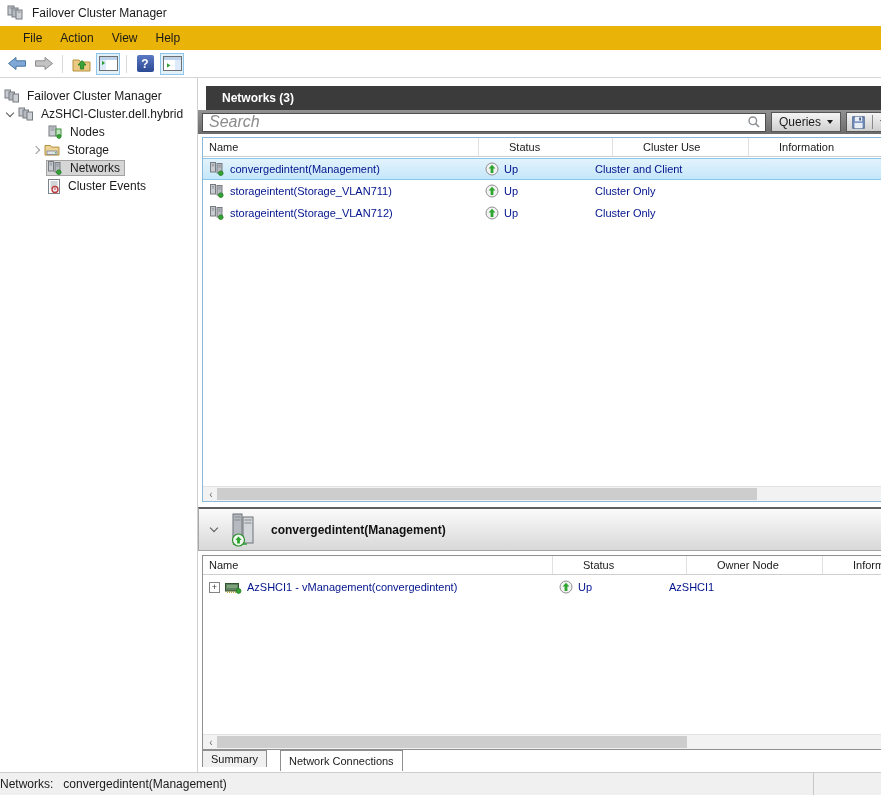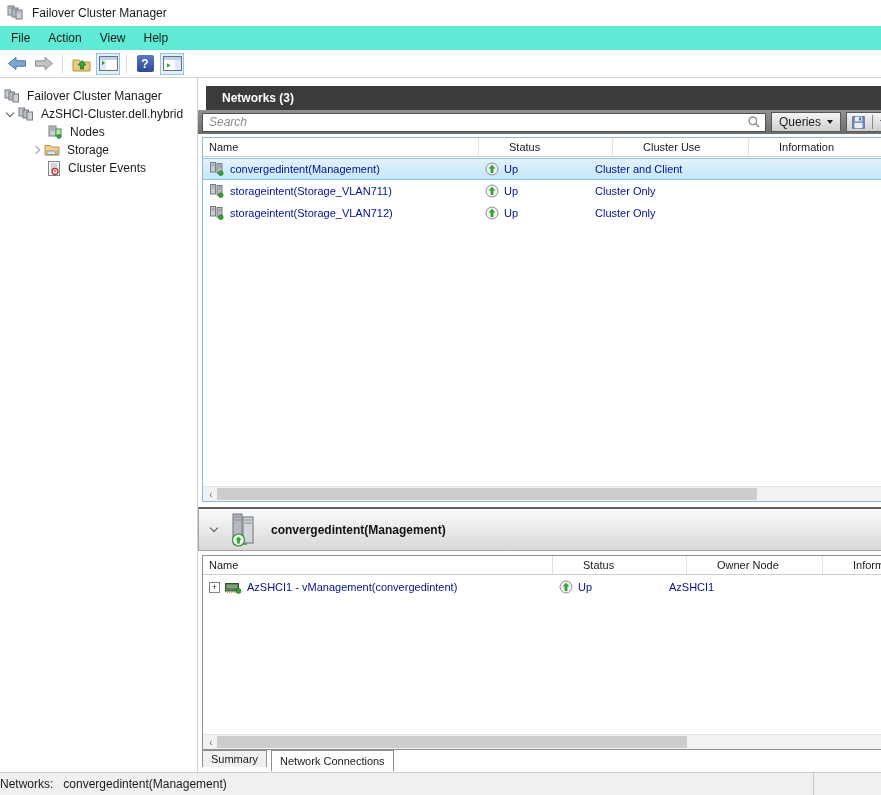--- a/index.html
+++ b/index.html
@@ -5,21 +5,21 @@
   * { box-sizing: border-box; margin: 0; padding: 0; }
   html,body { width:881px; height:795px; overflow:hidden; }
   body {
     font-family: "Liberation Sans", "DejaVu Sans", sans-serif;
     font-size: 12px; color:#1a1a1a; background:#ffffff; position:relative;
   }
 
   
   .titlebar { height:26px; display:flex; align-items:center; padding-left:7px; gap:8px; background:#fff; }
   .titlebar .app-title { font-size:12px; }
-  .menubar { height:24px; display:flex; align-items:center; padding-left:2px; background:#5eead4; }
+  .menubar { height:24px; display:flex; align-items:center; padding-left:14px; background:#eab308; }
   .menu-item { padding:3px 9px; cursor:default; }
   .toolbar { height:27px; display:flex; align-items:center; padding-left:5px; gap:3px; background:#fff; }
   .tb-btn { width:24px; height:22px; display:flex; align-items:center; justify-content:center; border:1px solid transparent; }
   .tb-btn.hilite { background:#e2f0fa; border:1px solid #8ec6ec; }
   .tb-sep { width:1px; height:18px; background:#d9d9d9; margin:0 3px; }
   .help-box { width:17px; height:17px; background:linear-gradient(#5b79c4,#2c4a94); color:#fff; font-weight:bold;
               font-size:12px; display:flex; align-items:center; justify-content:center; border-radius:2px; }
 
   
   .content { display:flex; height:695px; border-top:1px solid #d5d5d5; background:#fff; }
@@ -31,21 +31,21 @@
           transform:rotate(45deg); margin-top:-3px; flex:none; }
   .chev.closed { border-color:#9b9b9b; transform:rotate(-45deg); margin-top:0; margin-left:2px; }
 
   .main-pane { flex:1; position:relative; display:flex; flex-direction:column; padding-top:8px; background:#fff; }
 
   
   .pane-header { height:24px; background:#3b3b3b; color:#fff; font-weight:bold; display:flex; align-items:center; padding-left:16px; flex:none;margin-left:8px; }
   .filter-row { height:24px; background:linear-gradient(#929292,#6b6b6b); display:flex; align-items:center;
                 padding:0 6px 0 4px; gap:5px; flex:none; }
   .search-wrap { flex:1; height:19px; background:#fff; border:1px solid #4f4f4f; display:flex; align-items:center; padding:0 4px 0 6px; }
-  .search-wrap input { border:none; outline:none; flex:1; font-family:"Liberation Sans",sans-serif; font-size:12px; height:15px; }
+  .search-wrap input { border:none; outline:none; flex:1; font-family:"Liberation Sans",sans-serif; font-size:16px; height:15px; }
   .search-wrap input::placeholder { color:#8c8c8c; font-style:italic; }
   .gray-btn { height:20px; background:linear-gradient(#f5f5f5,#cfcfcf); border:1px solid #565656;
               display:flex; align-items:center; justify-content:center; gap:6px; padding:0 7px; font-size:12px; }
   .caret { width:0; height:0; border-left:3.5px solid transparent; border-right:3.5px solid transparent; border-top:4px solid #1b1b1b; }
   .split-sep { width:1px; height:14px; background:#8a8a8a; margin:0 1px; }
   .rnd-btn { width:17px; height:17px; border-radius:50%; background:linear-gradient(#fafafa,#d9d9d9);
              border:1px solid #8e8e8e; display:flex; align-items:center; justify-content:center; margin-left:2px; }
   .rnd-btn .chev { margin-top:-2px; }
 
   
@@ -68,21 +68,21 @@
   .lower-section { height:265px; flex:none; display:flex; flex-direction:column; margin-top:5px; }
   .section-header { height:44px; margin-right:9px; background:linear-gradient(#fbfbfb,#d8d8d8);
                     border:1px solid #a6a6a6; border-top:2px solid #5f5f5f; display:flex; align-items:center;
                     gap:12px; padding-left:12px; flex:none; }
   .section-title { font-weight:bold; font-size:12px; color:#111; }
   .lower-box { flex:1; margin:4px 13px 0 4px; border:1px solid #8f8f8f; background:#fff; display:flex; flex-direction:column; }
   .expander { width:11px; height:11px; border:1px solid #848484; background:#fff; font-size:9px; line-height:9px;
               text-align:center; color:#333; flex:none; }
   .tabs-row { height:22px; display:flex; align-items:flex-start; padding-left:4px; gap:4px; flex:none; }
   .tab { border:1px solid #8e8e8e; border-bottom:none; background:#f0f0f0; font-size:11px; padding:2px 8px 3px; height:17px; }
-  .tab.active { background:#fff; height:21px; padding-top:4px; }
+  .tab.active { background:#fff; height:21px; padding-top:4px;margin-left:9px; }
 
   
   .v-scroll { position:absolute; top:56px; right:0; bottom:3px; width:9px; background:#fbfbfb; border-left:1px solid #e4e4e4; }
   .v-thumb { position:absolute; top:206px; left:1px; width:7px; height:72px; background:#aec6db; border:1px solid #95b3ca; }
 
   
   .statusbar { height:23px; background:#f0f0f0; border-top:1px solid #cdcdcd; display:flex; align-items:center; }
   .statusbar .right-seg { margin-left:auto; width:68px; height:100%; border-left:1px solid #c6c6c6; }
   .sb-gap { width:10px; }
 
@@ -198,20 +198,33 @@
     <div class="tree-row" style="padding-left:31px;">
       <span class="chev closed"></span>
       <span>
         <svg width="16" height="14" viewBox="0 0 16 14">
           <path d="M1 2.5 h5.5 l1.2 1.6 H15 v8 H1 Z" fill="#edd397" stroke="#b4913e"></path>
           <rect x="3" y="8" width="10" height="3.4" fill="#dfe4e9" stroke="#7d838a" stroke-width="0.8"></rect>
           <circle cx="11.6" cy="9.7" r="0.8" fill="#4caf50"></circle>
         </svg>
       </span>
       <span class="lbl">Storage</span>
+    </div>
+    <div class="tree-row" style="padding-left:47px;">
+      <span class="sel-wrap">
+        <span>
+          <svg width="16" height="14" viewBox="0 0 16 14">
+            <rect x="1.5" y="0.5" width="5" height="9.5" fill="#c9cdd2" stroke="#767b81"></rect>
+            <rect x="8" y="1.5" width="5" height="9.5" fill="#b8bdc2" stroke="#767b81"></rect>
+            <path d="M2.8 2.3h2.4M2.8 4h2.4M9.3 3.3h2.4M9.3 5h2.4" stroke="#878c92" stroke-width="0.9"></path>
+            <circle cx="11.8" cy="11.2" r="2.3" fill="#36a336" stroke="#1e7a1e" stroke-width="0.8"></circle>
+          </svg>
+        </span>
+        <span class="lbl">Networks</span>
+      </span>
     </div>
     <div class="tree-row" style="padding-left:47px;">
       <span>
         <svg width="14" height="15" viewBox="0 0 14 15">
           <rect x="1.5" y="0.5" width="11" height="14" fill="#fff" stroke="#7d838a"></rect>
           <path d="M3.5 3h7M3.5 5h7M3.5 7h7M3.5 9h5" stroke="#9aa0a6" stroke-width="0.9"></path>
           <circle cx="8" cy="10.5" r="3" fill="#e6eef8" stroke="#c23b3b" stroke-width="1.4"></circle>
           <path d="M8 9v2" stroke="#c23b3b" stroke-width="1"></path>
         </svg>
       </span>

